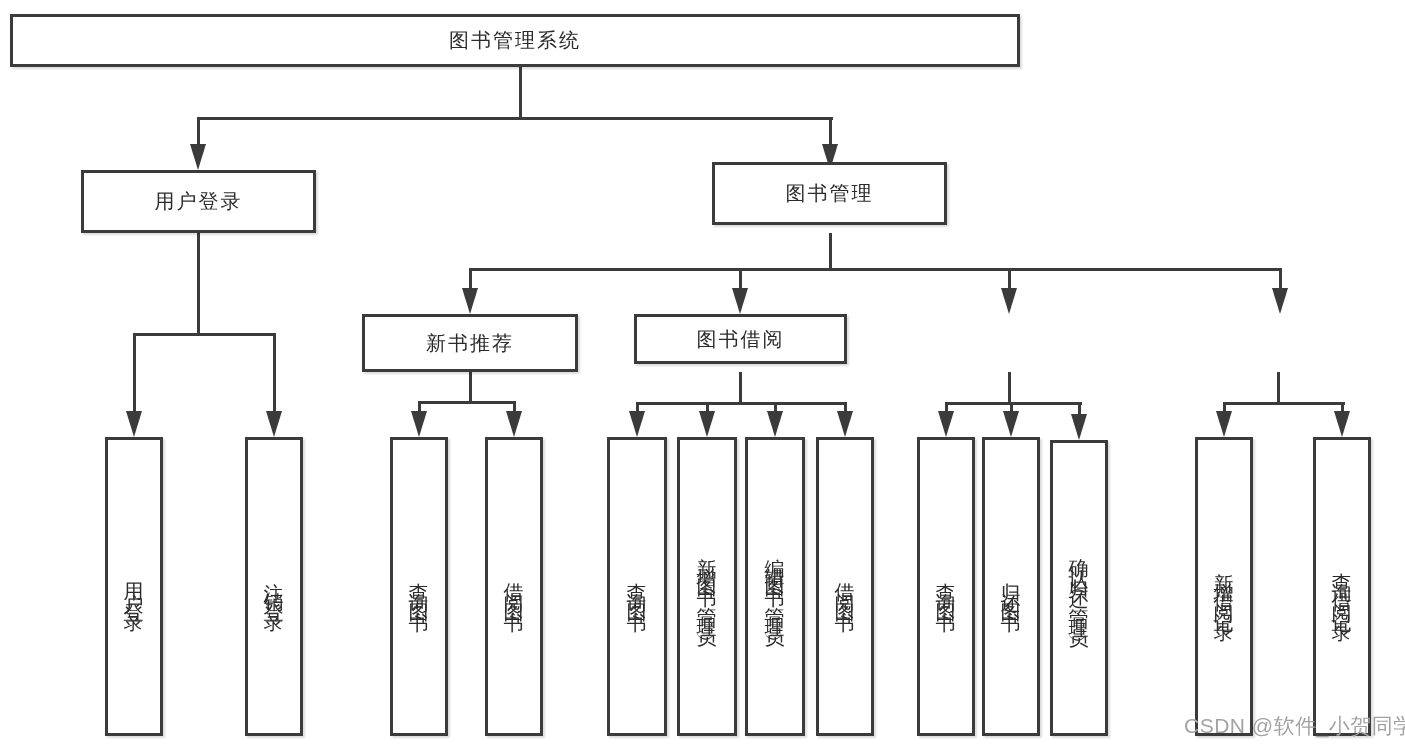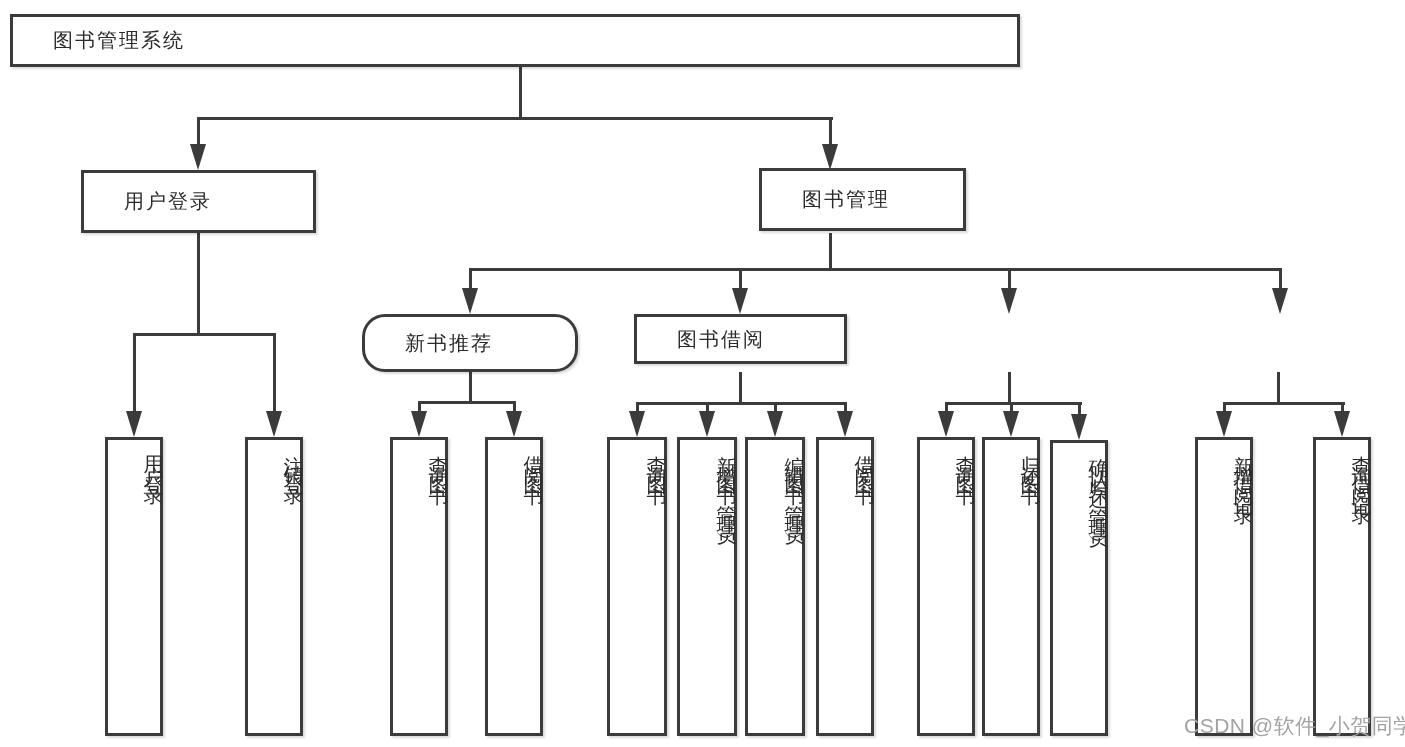--- a/index.html
+++ b/index.html
@@ -17,24 +17,23 @@
     color: #2b2b2b;
   }
   .layer { position: absolute; left: 0; top: 0; width: 100%; height: 100%; }
   .node {
     position: absolute;
     background: #ffffff;
     border: 3px solid #3b3b3b;
     box-sizing: border-box;
     display: flex;
     align-items: center;
-    justify-content: flex-start;
+    justify-content: center;
     box-shadow: 2px 2px 2px rgba(0,0,0,0.14);
     z-index: 2;
-    padding-left: 40px;
   }
   .node.h {
     font-size: 20px;
     letter-spacing: 2px;
     white-space: nowrap;
   }
   .node.v {
     writing-mode: vertical-rl;
     text-orientation: mixed;
     font-size: 20px;
@@ -127,24 +126,24 @@
       <div class="arrowhead" style="left: 1216px; top: 411px;"></div>
       <div class="arrowhead" style="left: 1334px; top: 411px;"></div>
     </div>
   <div id="nodes-layer" class="layer">
       <div class="node h" style="left: 10px; top: 14px; width: 1010px; height: 53px;">
         <span>图书管理系统</span>
       </div>
       <div class="node h" style="left: 81px; top: 170px; width: 235px; height: 63px;">
         <span>用户登录</span>
       </div>
-      <div class="node h" style="left: 712px; top: 168px; width: 207px; height: 63px; margin-left: 47px;">
+      <div class="node h" style="left: 712px; top: 162px; width: 235px; height: 63px;">
         <span>图书管理</span>
       </div>
-      <div class="node h" style="left: 362px; top: 314px; width: 216px; height: 58px; border-radius: 23px;">
+      <div class="node h" style="left: 362px; top: 314px; width: 216px; height: 58px;">
         <span>新书推荐</span>
       </div>
       <div class="node h" style="left: 634px; top: 314px; width: 213px; height: 50px;">
         <span>图书借阅</span>
       </div>
       <div class="node v" style="left: 105px; top: 437px; width: 58px; height: 299px;">
         <span>用户登录</span>
       </div>
       <div class="node v" style="left: 245px; top: 437px; width: 58px; height: 299px;">
         <span>注销登录</span>

